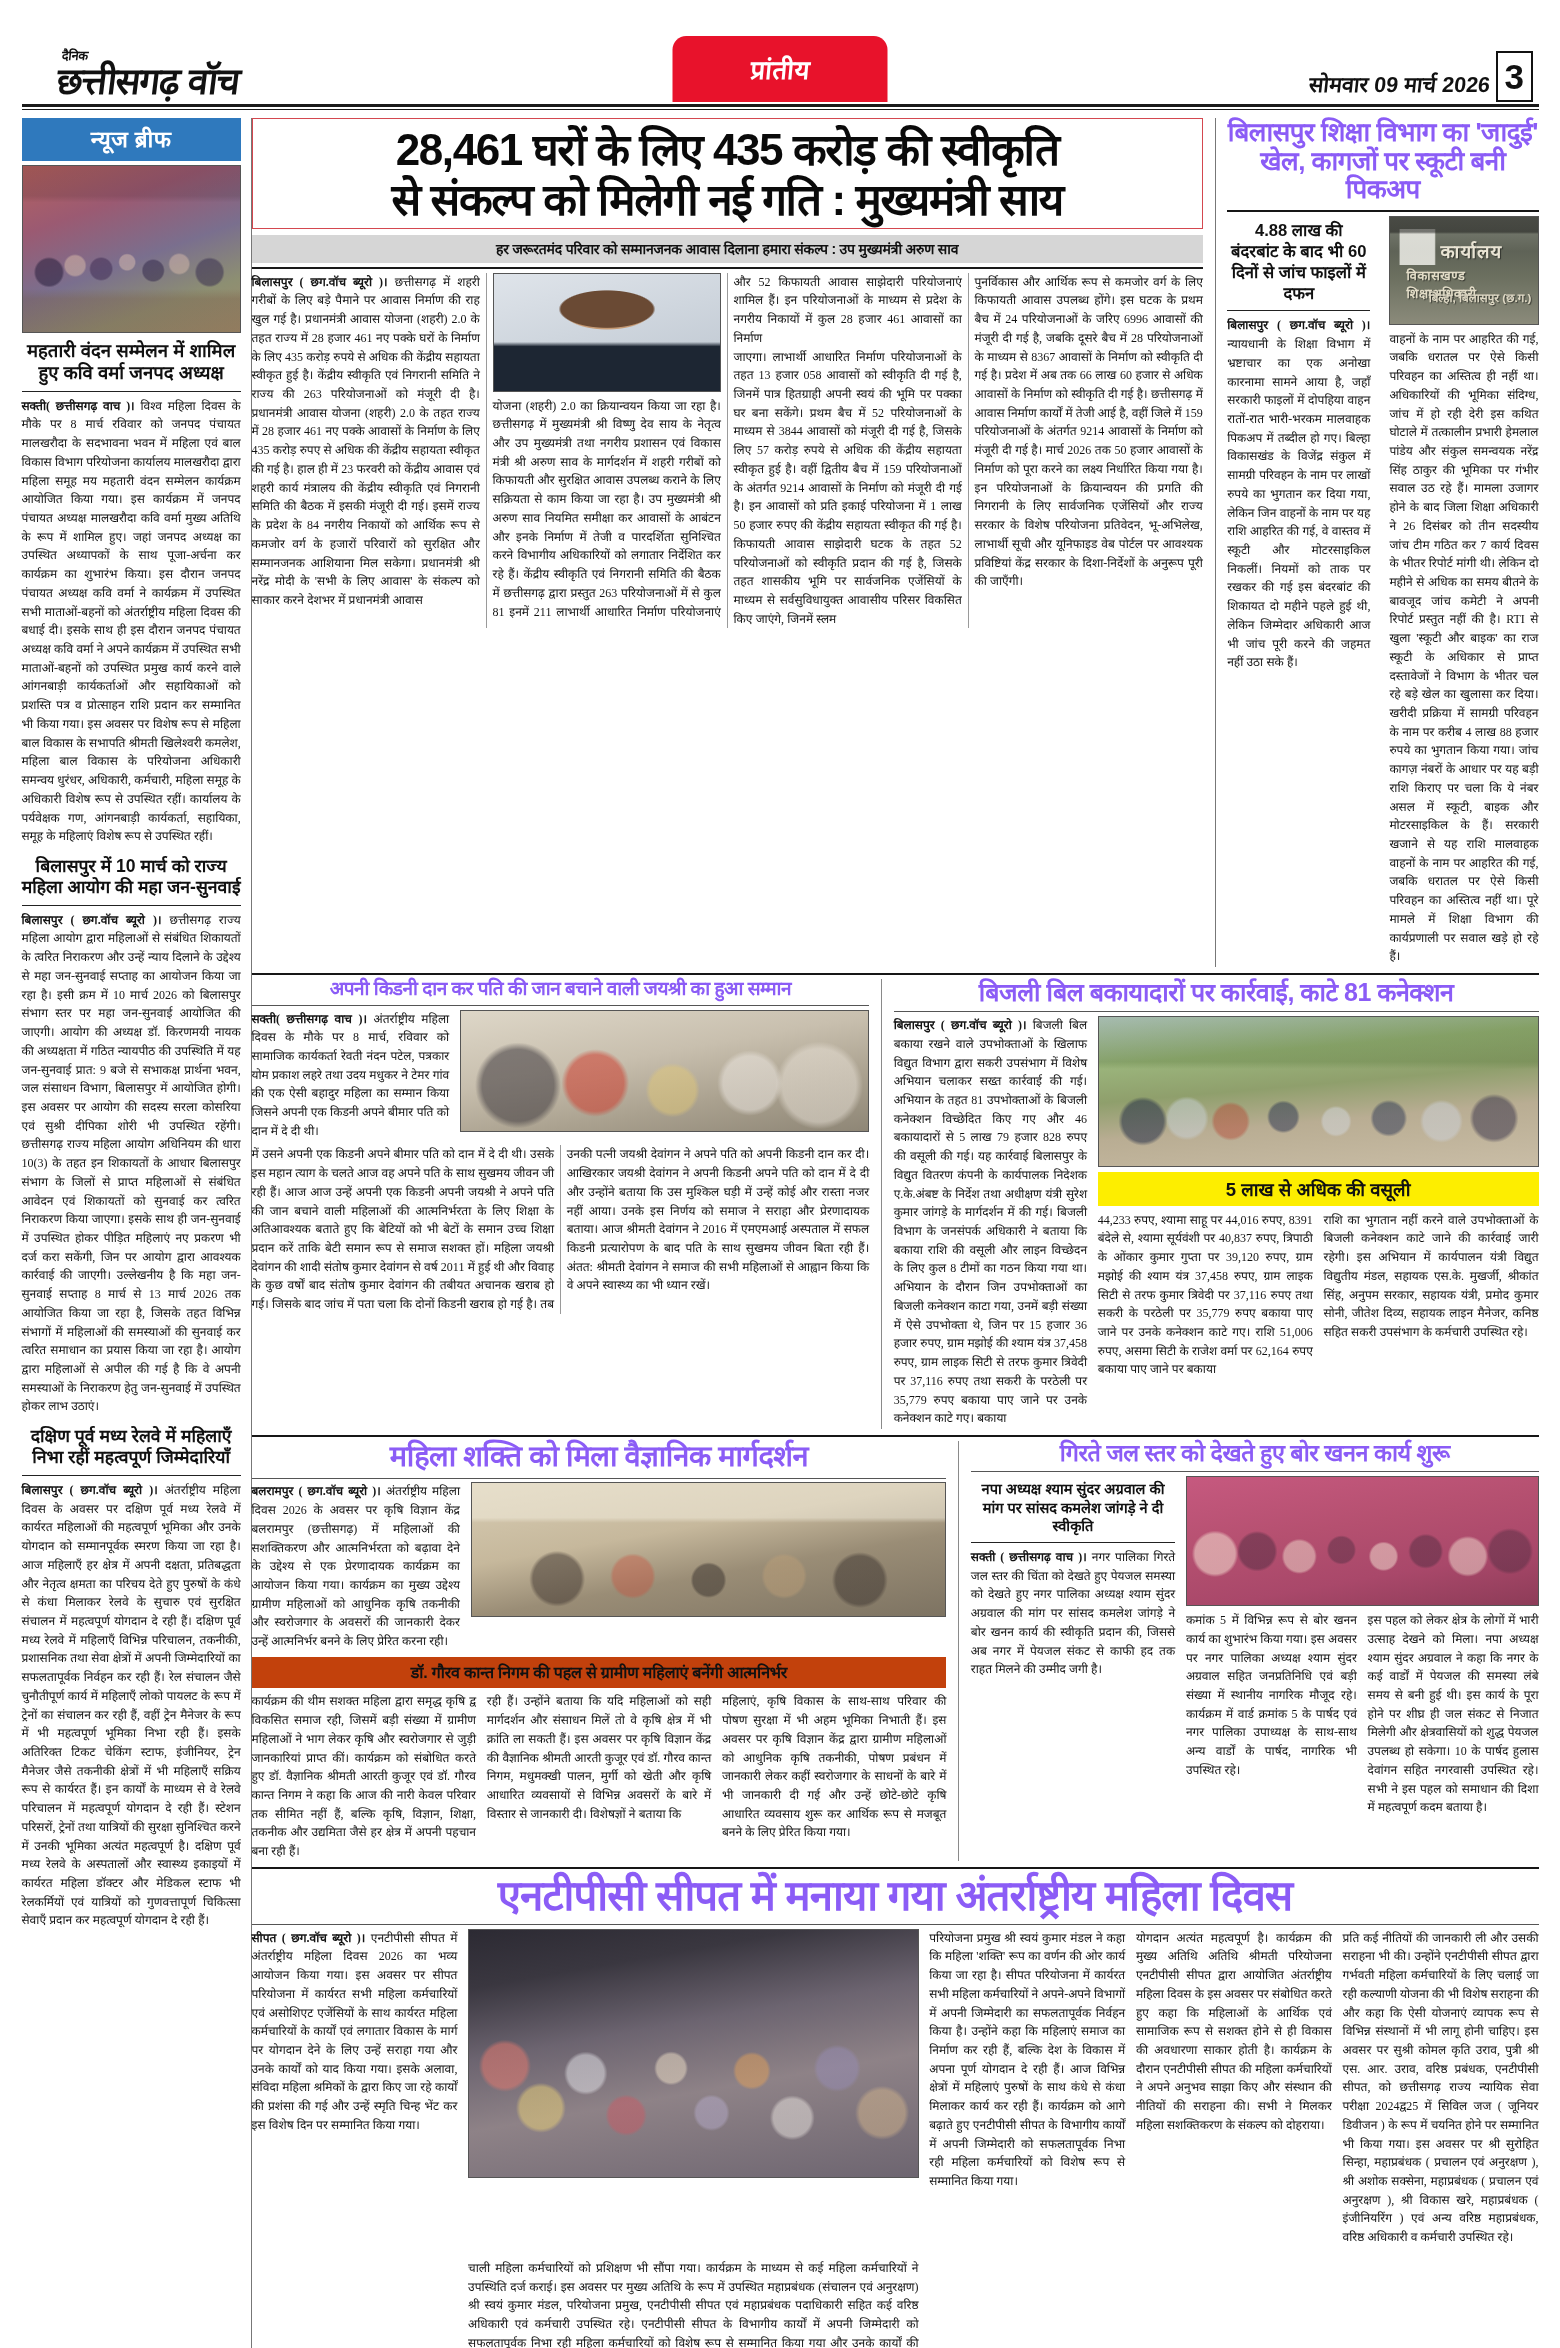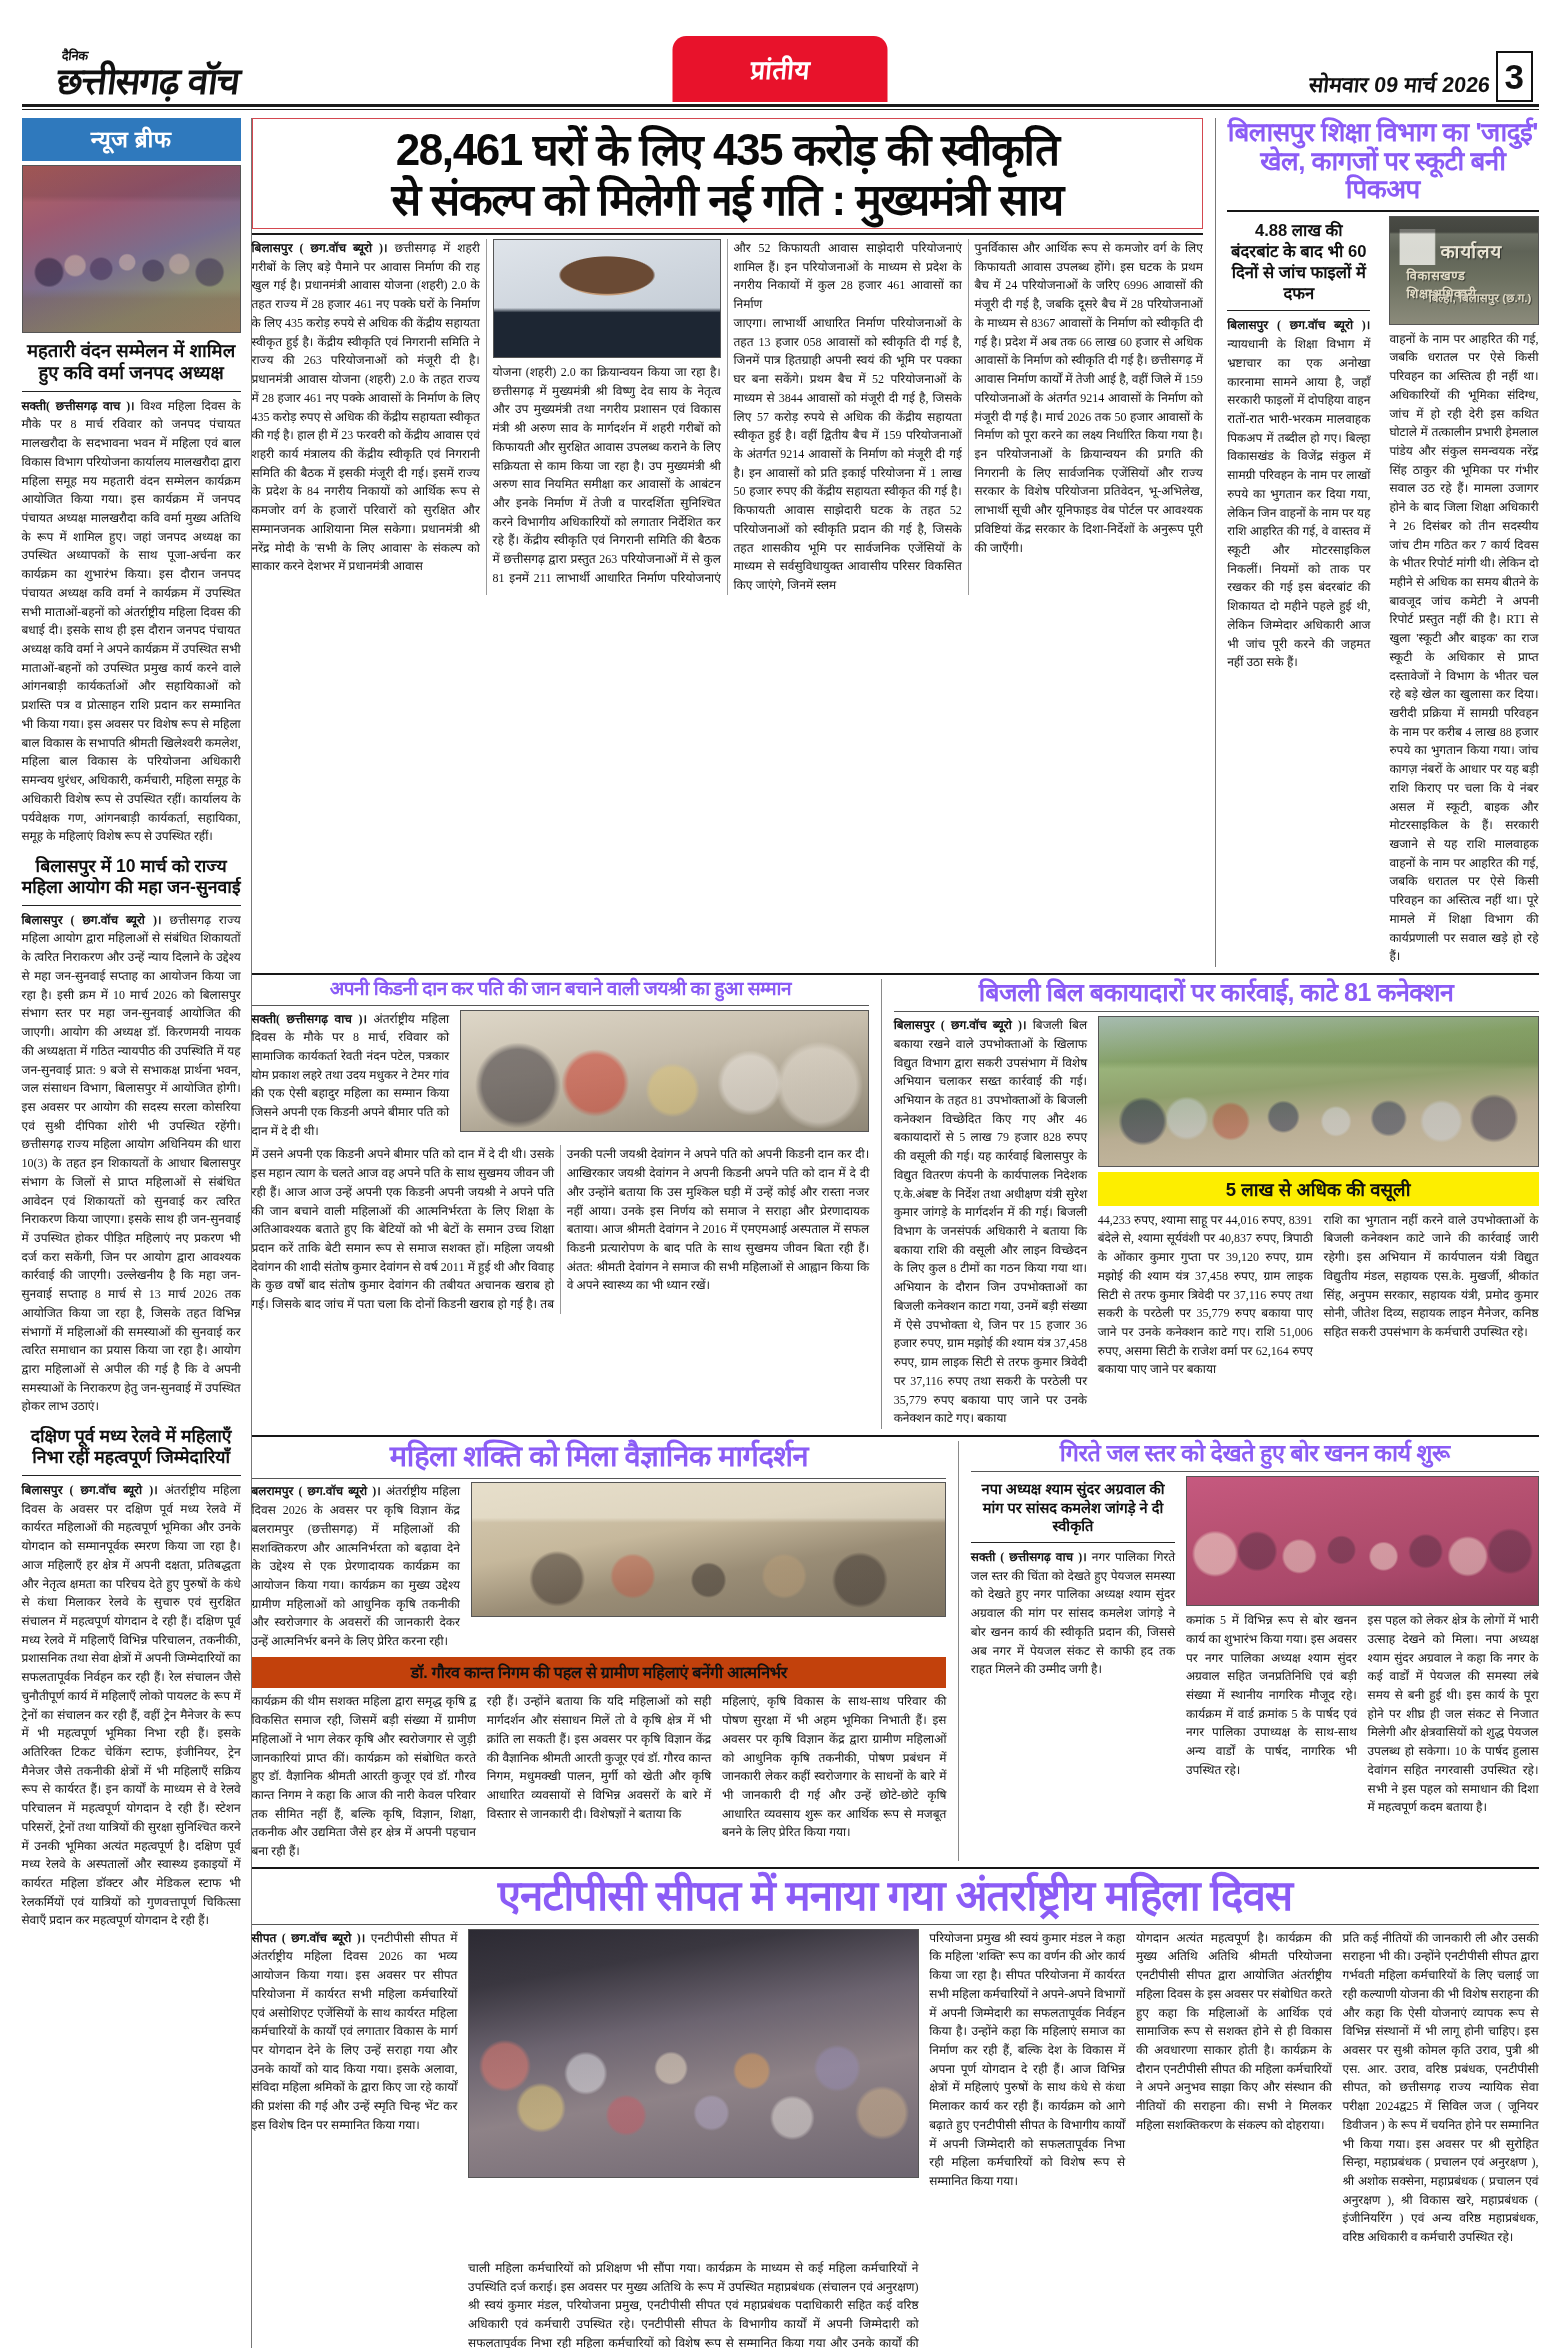--- a/index.html
+++ b/index.html
@@ -316,20 +316,21 @@
 
     <div style="flex:1; display:flex; flex-direction:column;">
 
       <div class="flexrow">
 
         <div style="flex:1;">
           <div class="lead-box">
             <div class="lead-hl">28,461 घरों के लिए 435 करोड़ की स्वीकृति</div>
             <div class="lead-hl">से संकल्प को मिलेगी नई गति : मुख्यमंत्री साय</div>
           </div>
+          <div class="lead-sub">हर जरूरतमंद परिवार को सम्मानजनक आवास दिलाना हमारा संकल्प : उप मुख्यमंत्री अरुण साव</div>
           <div class="rule-dbl"></div>
           <div class="cols4">
             <div class="txt">
               <p class="noind"><b>बिलासपुर ( छग.वॉच ब्यूरो )।</b> <span>छत्तीसगढ़ में शहरी गरीबों के लिए बड़े पैमाने पर आवास निर्माण की राह खुल गई है। प्रधानमंत्री आवास योजना (शहरी) 2.0 के तहत राज्य में 28 हजार 461 नए पक्के घरों के निर्माण के लिए 435 करोड़ रुपये से अधिक की केंद्रीय सहायता स्वीकृत हुई है। केंद्रीय स्वीकृति एवं निगरानी समिति ने राज्य की 263 परियोजनाओं को मंजूरी दी है। प्रधानमंत्री आवास योजना (शहरी) 2.0 के तहत राज्य में 28 हजार 461 नए पक्के आवासों के निर्माण के लिए 435 करोड़ रुपए से अधिक की केंद्रीय सहायता स्वीकृत की गई है। हाल ही में 23 फरवरी को केंद्रीय आवास एवं शहरी कार्य मंत्रालय की केंद्रीय स्वीकृति एवं निगरानी समिति की बैठक में इसकी मंजूरी दी गई। इसमें राज्य के प्रदेश के 84 नगरीय निकायों को आर्थिक रूप से कमजोर वर्ग के हजारों परिवारों को सुरक्षित और सम्मानजनक आशियाना मिल सकेगा। प्रधानमंत्री श्री नरेंद्र मोदी के 'सभी के लिए आवास' के संकल्प को साकार करने देशभर में प्रधानमंत्री आवास</span></p>
             </div>
             <div class="txt">
               <div class="inline-photo photo portrait"></div>
               <p class="noind">योजना (शहरी) 2.0 का क्रियान्वयन किया जा रहा है। छत्तीसगढ़ में मुख्यमंत्री श्री विष्णु देव साय के नेतृत्व और उप मुख्यमंत्री तथा नगरीय प्रशासन एवं विकास मंत्री श्री अरुण साव के मार्गदर्शन में शहरी गरीबों को किफायती और सुरक्षित आवास उपलब्ध कराने के लिए सक्रियता से काम किया जा रहा है। उप मुख्यमंत्री श्री अरुण साव नियमित समीक्षा कर आवासों के आबंटन और इनके निर्माण में तेजी व पारदर्शिता सुनिश्चित करने विभागीय अधिकारियों को लगातार निर्देशित कर रहे हैं। केंद्रीय स्वीकृति एवं निगरानी समिति की बैठक में छत्तीसगढ़ द्वारा प्रस्तुत 263 परियोजनाओं में से कुल 81 इनमें 211 लाभार्थी आधारित निर्माण परियोजनाएं और 52 किफायती आवास साझेदारी परियोजनाएं शामिल हैं। इन परियोजनाओं के माध्यम से प्रदेश के नगरीय निकायों में कुल 28 हजार 461 आवासों का निर्माण</p>
             </div>
             <div class="txt">

